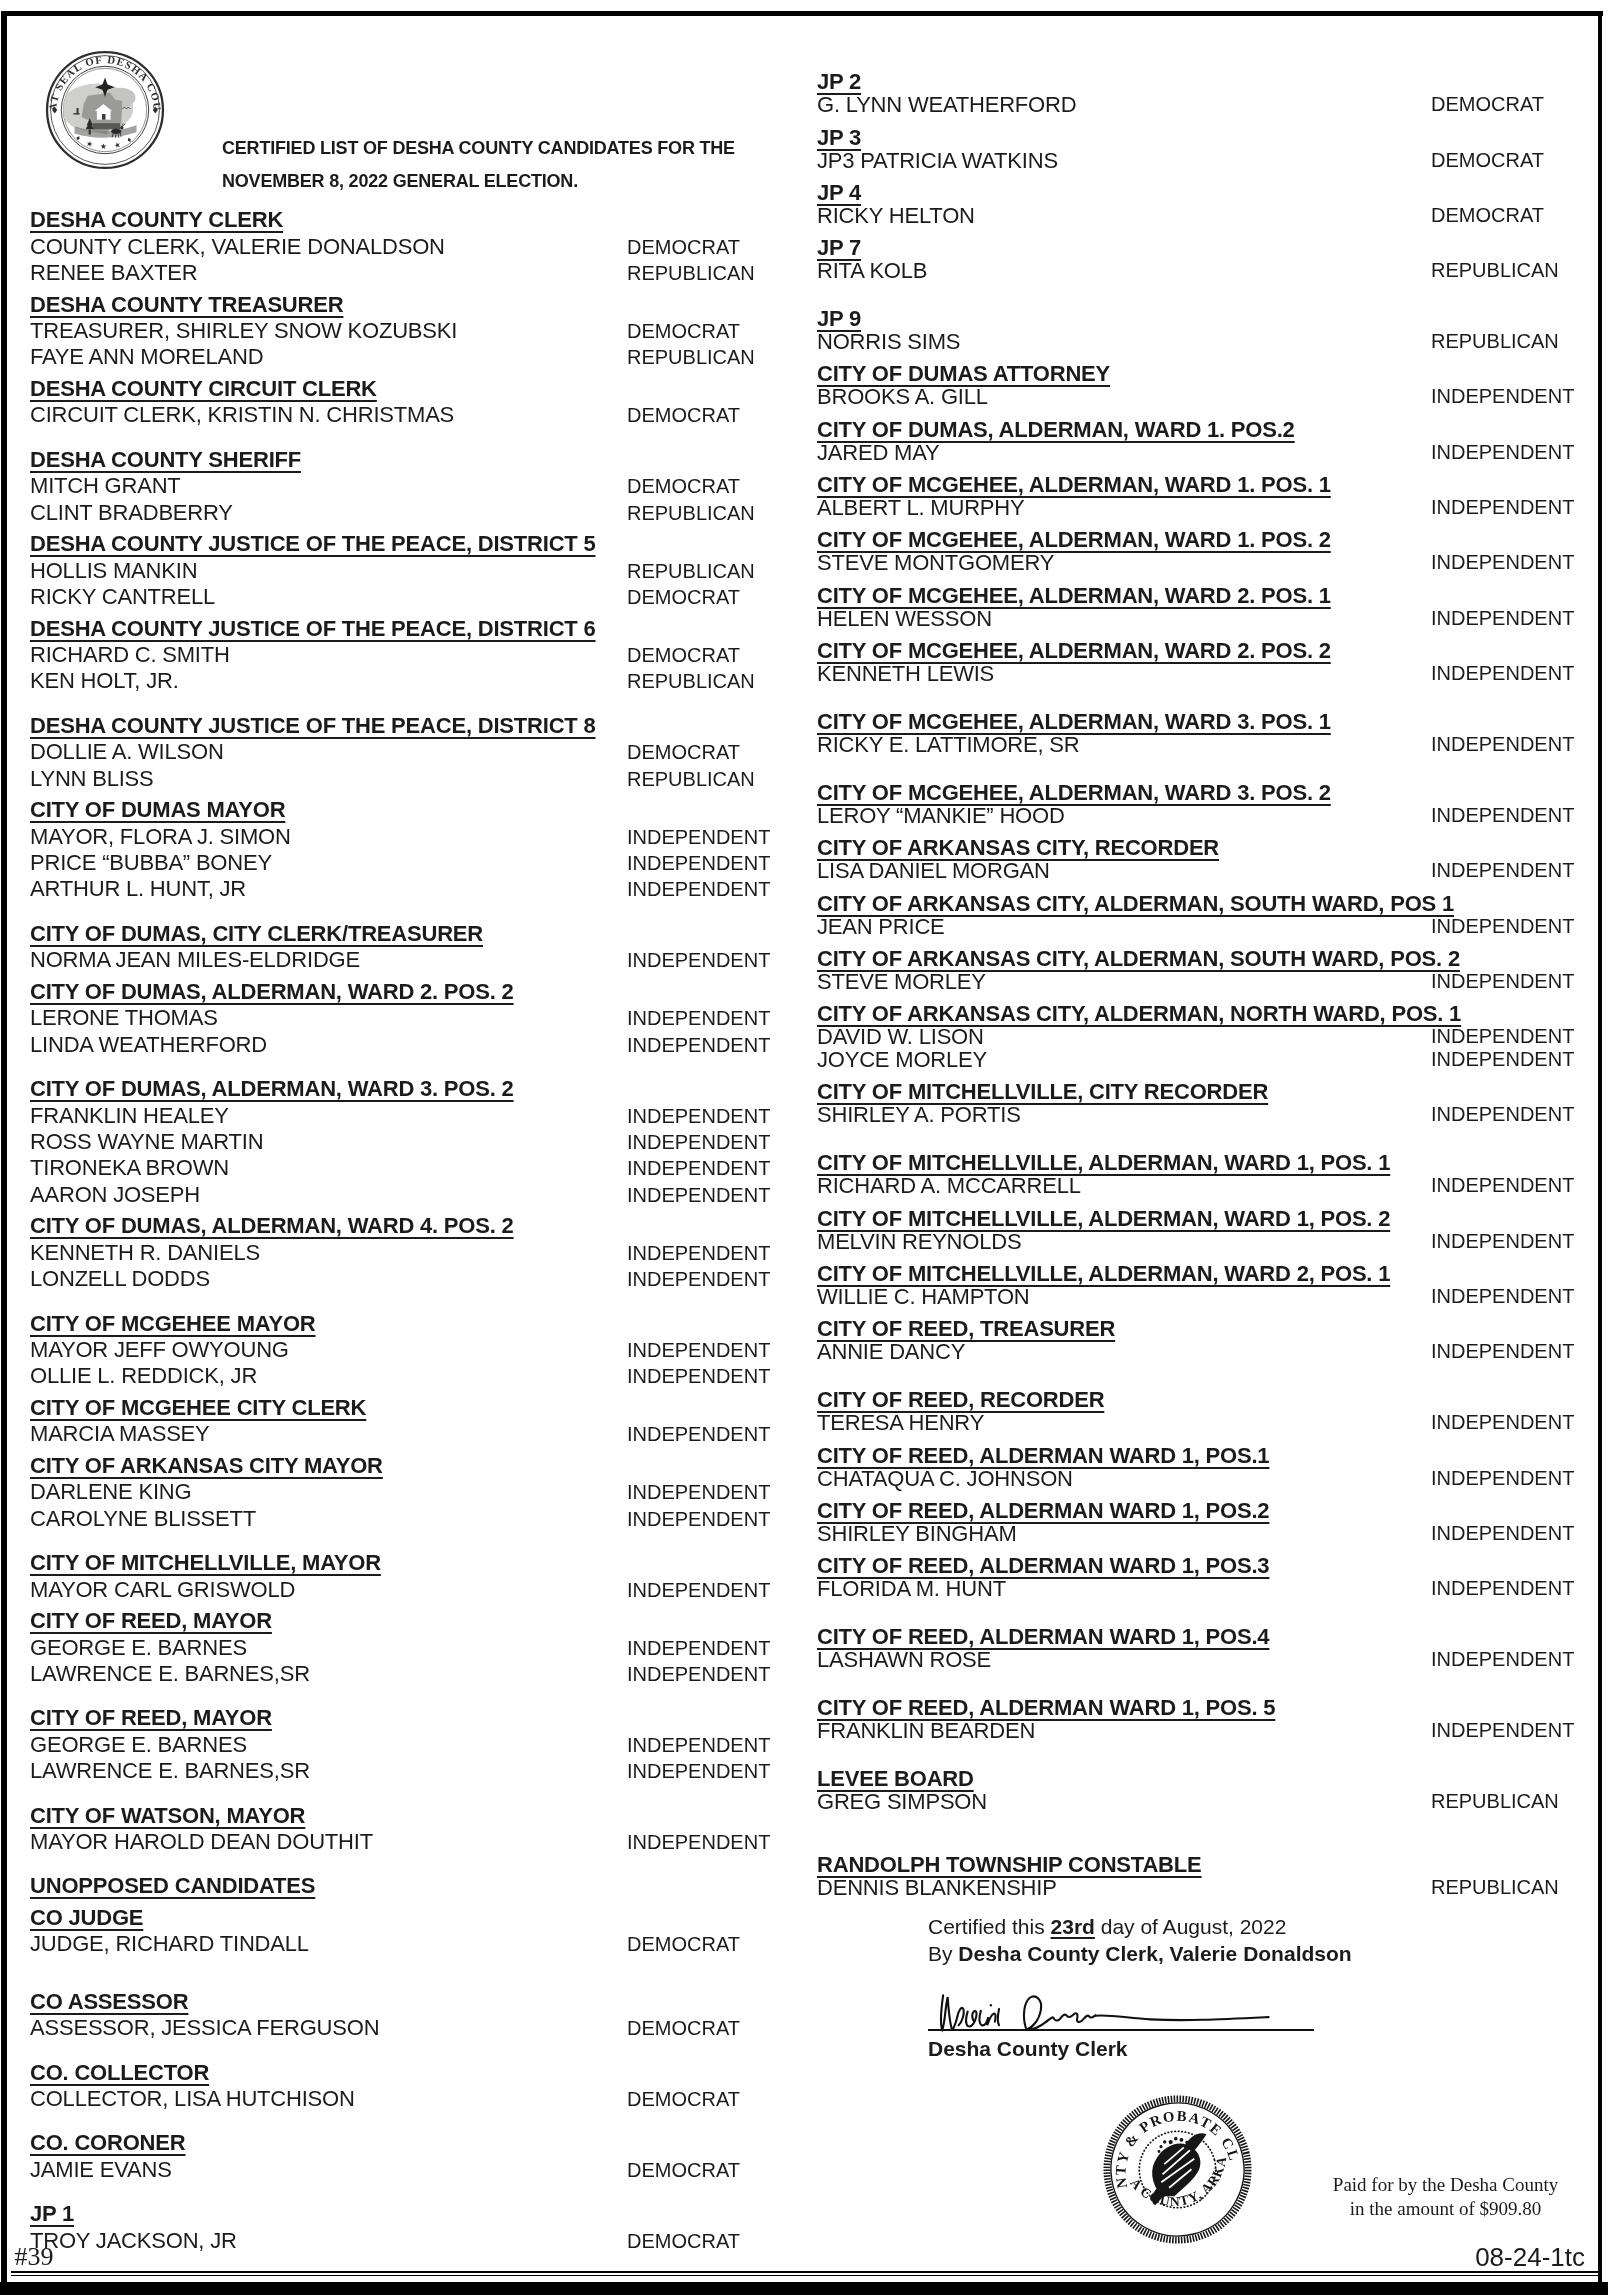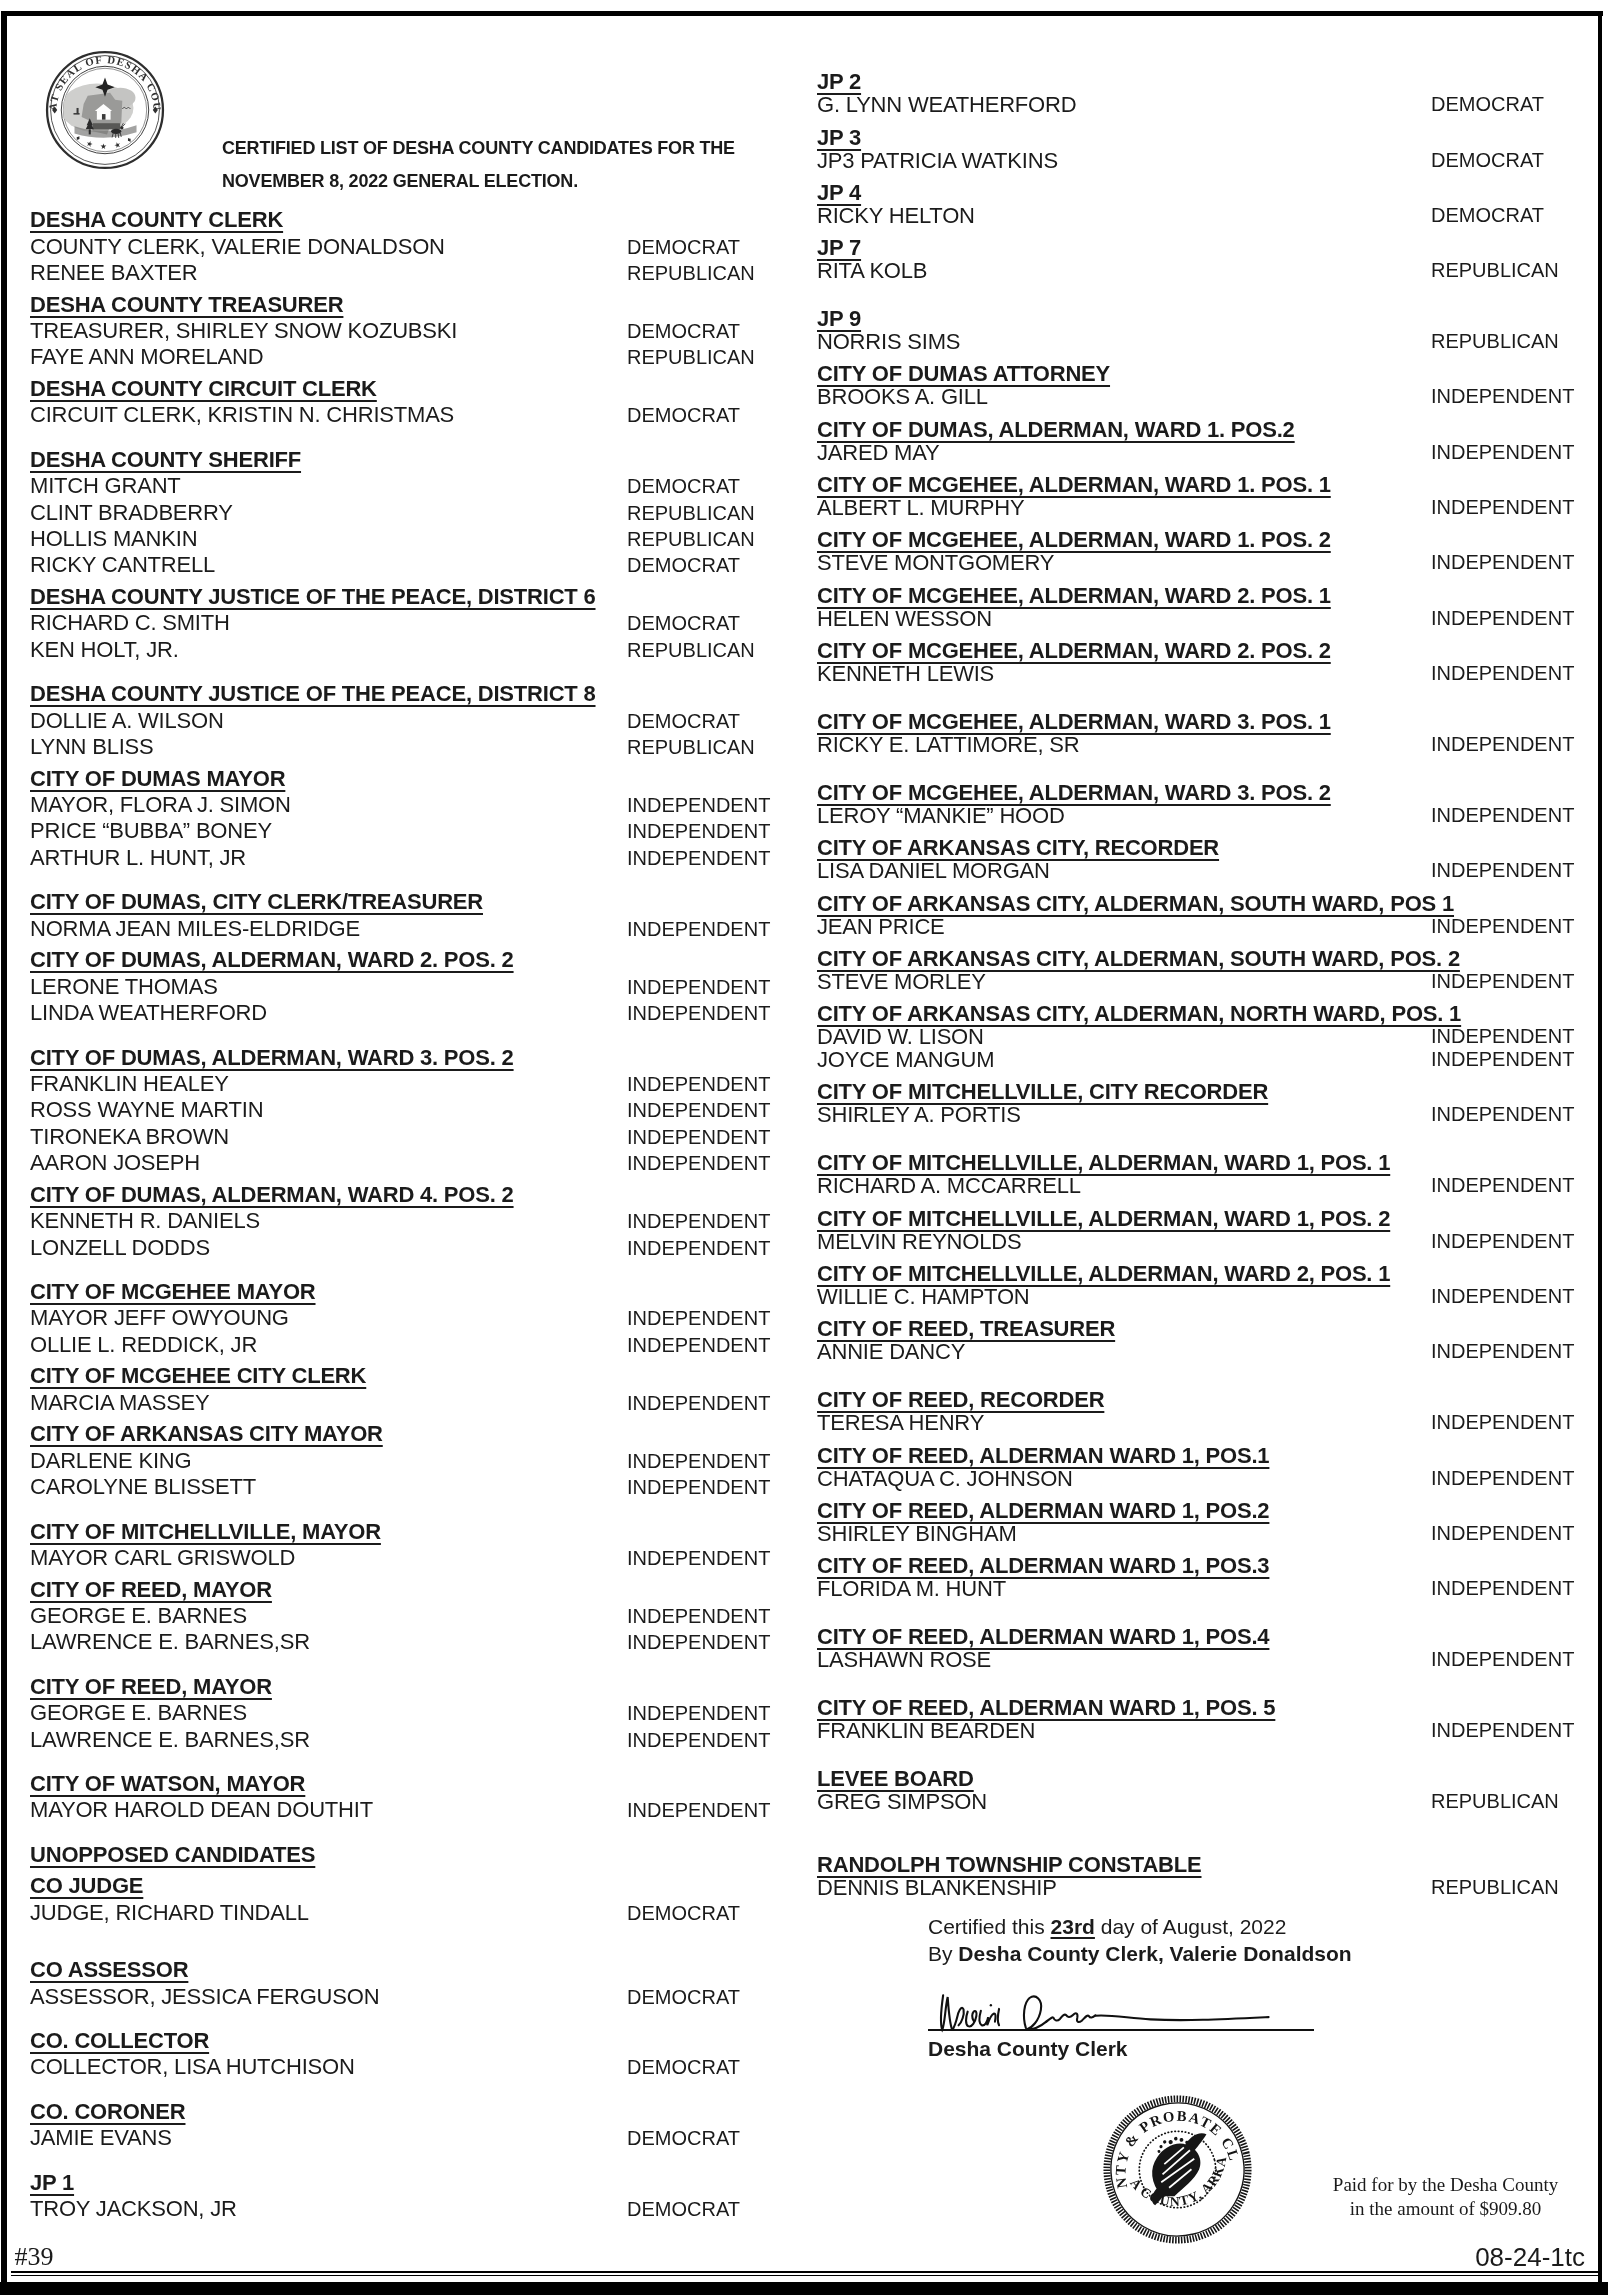--- a/index.html
+++ b/index.html
@@ -163,20 +163,21 @@
   </div>
 
   <div class="row">
     <span class="name">CLINT BRADBERRY</span>
     <span class="party">REPUBLICAN</span>
   </div>
 </div>
   </div>
 
   <div class="section" data-sp="0">
+    <div class="section-heading">DESHA COUNTY JUSTICE OF THE PEACE, DISTRICT 5</div>
     <div class="rows">
   <div class="row">
     <span class="name">HOLLIS MANKIN</span>
     <span class="party">REPUBLICAN</span>
   </div>
 
   <div class="row">
     <span class="name">RICKY CANTRELL</span>
     <span class="party">DEMOCRAT</span>
   </div>
@@ -612,21 +613,21 @@
   <div class="row">
     <span class="name">DAVID W. LISON</span>
     <span class="party">INDEPENDENT</span>
   </div>
 </div>
   </div>
 
   <div class="section" data-sp="0">
     <div class="rows">
   <div class="row">
-    <span class="name">JOYCE MANGUM</span>
+    <span class="name">JOYCE MORLEY</span>
     <span class="party">INDEPENDENT</span>
   </div>
 </div>
   </div>
 
   <div class="section" data-sp="0">
     <div class="section-heading">CITY OF MITCHELLVILLE, CITY RECORDER</div>
     <div class="rows">
   <div class="row">
     <span class="name">SHIRLEY A. PORTIS</span>

